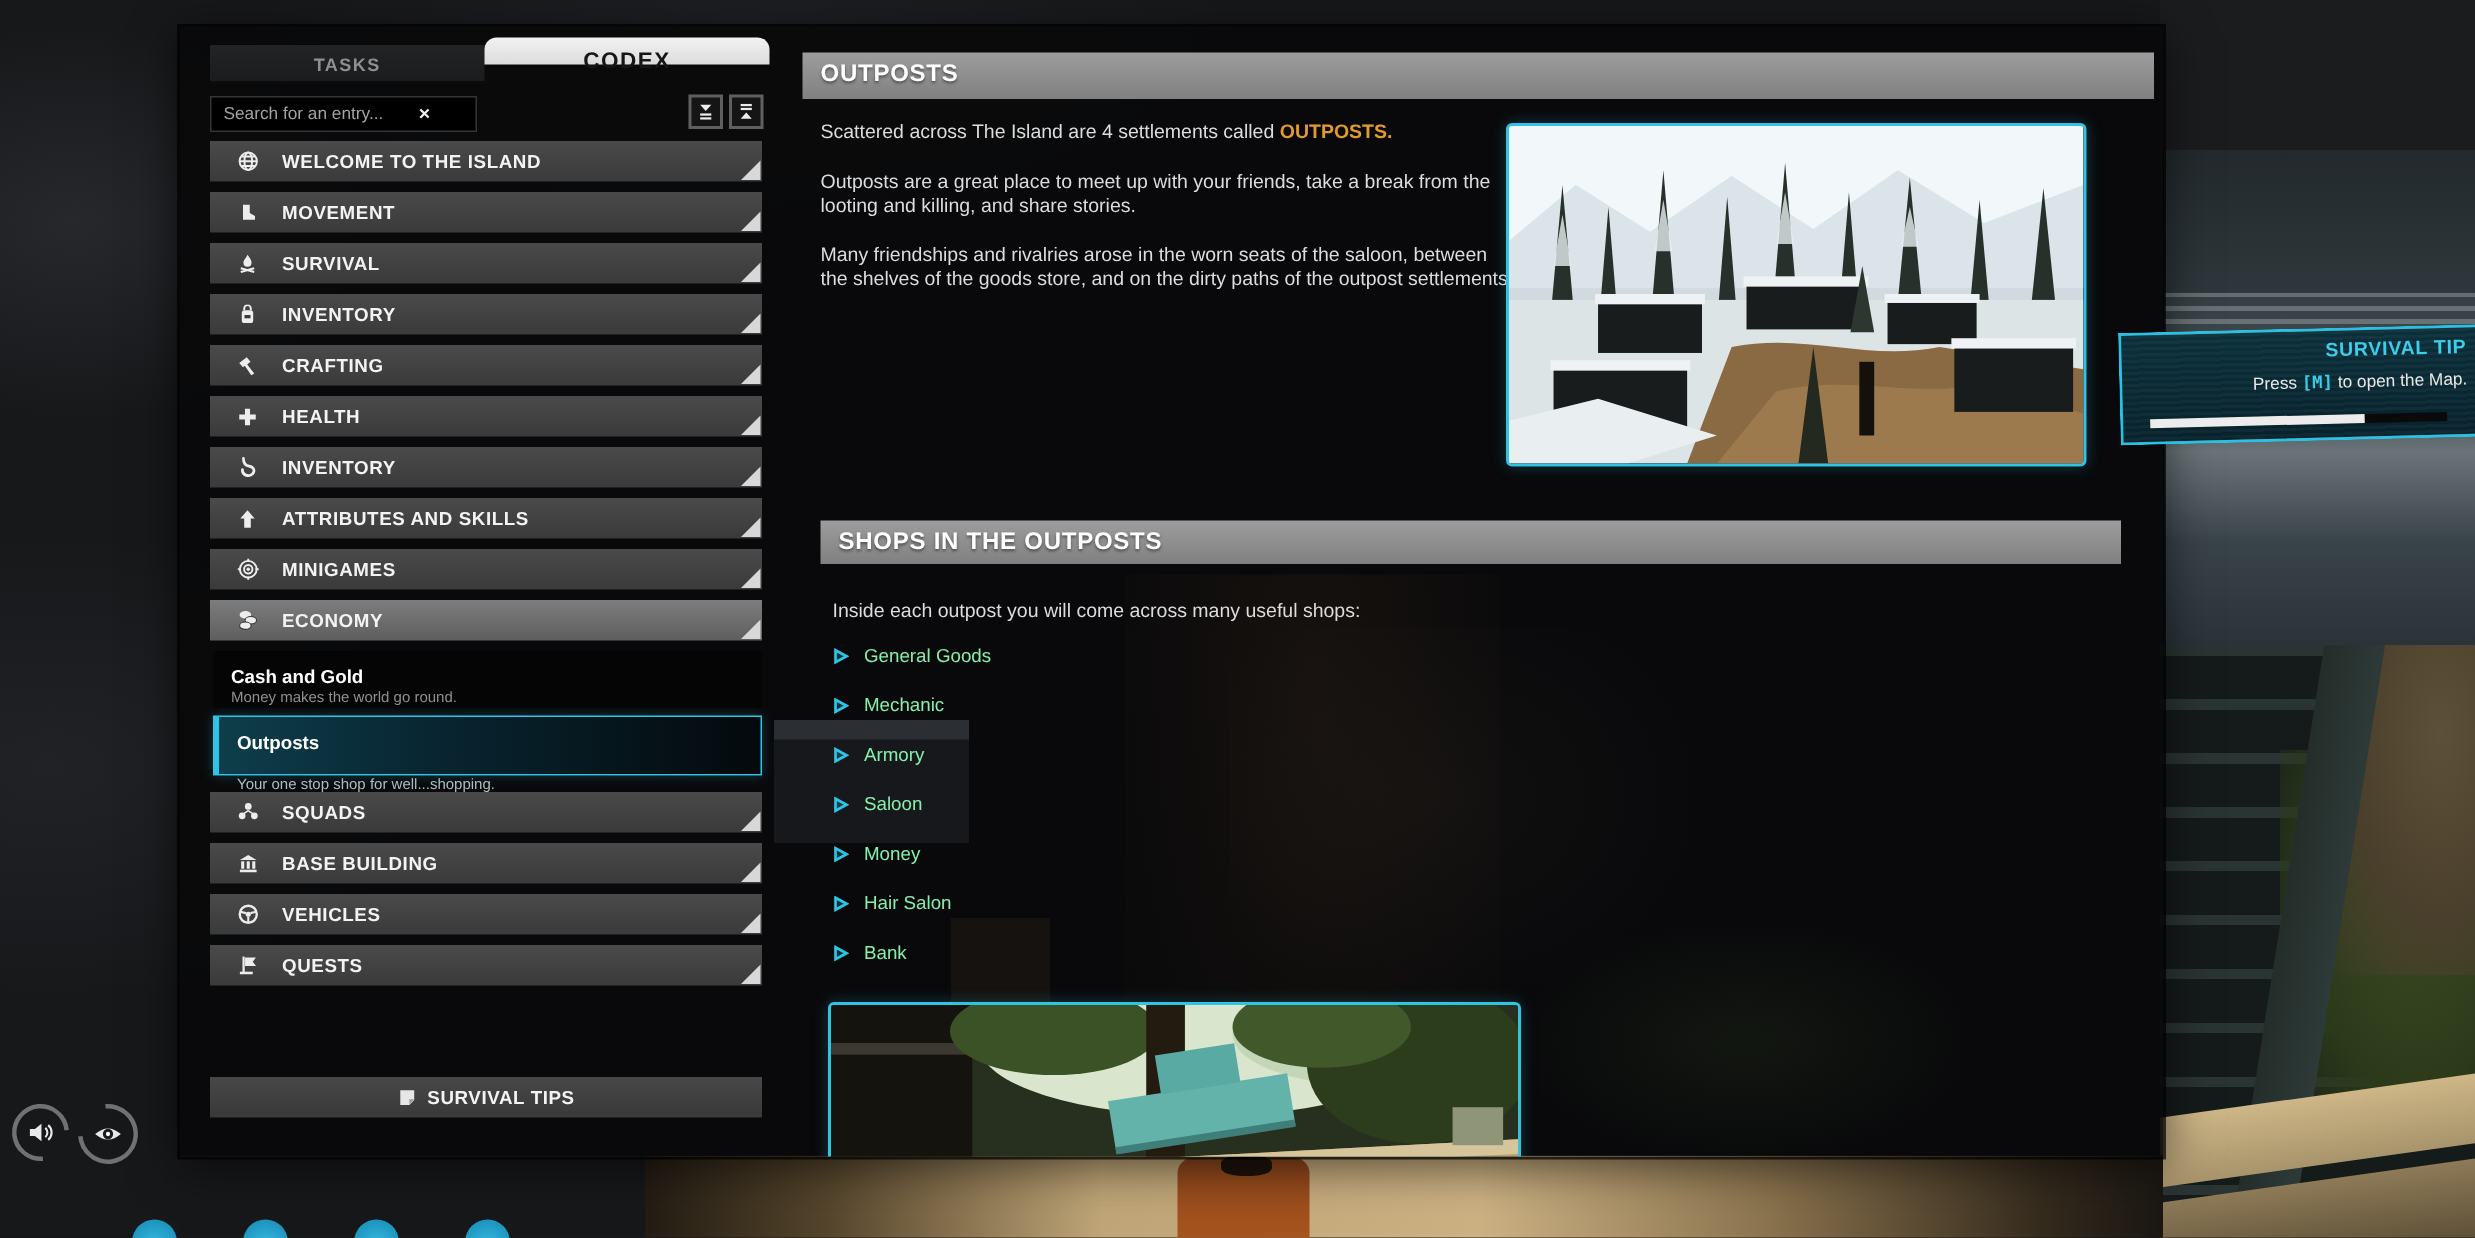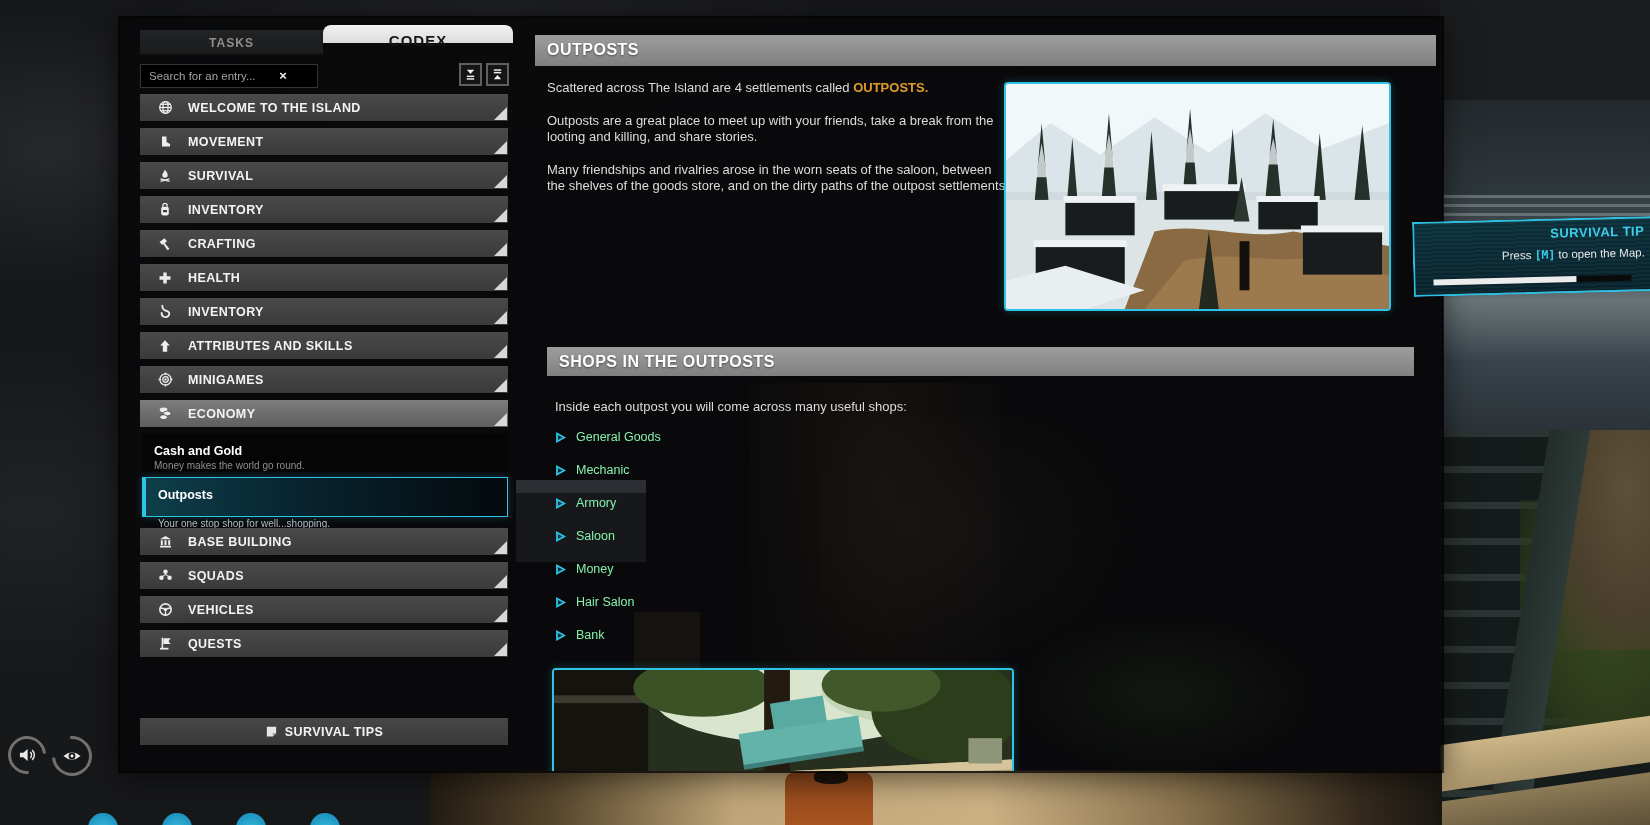--- a/index.html
+++ b/index.html
@@ -297,43 +297,43 @@
         <div class="sub-desc">Money makes the world go round.</div>
       </div>
       <div class="sub-item active">
         <div class="sub-title">Outposts</div>
         <div class="sub-desc">Your one stop shop for well...shopping.</div>
       </div>
       <div class="cat-row">
         <span class="cat-icon">
           <svg width="15" height="15" viewBox="0 0 14 14">
             <g fill="#ededed">
+              <circle cx="7" cy="3.4" r="2.1"></circle>
+              <circle cx="3.2" cy="9.2" r="2.1"></circle>
+              <circle cx="10.8" cy="9.2" r="2.1"></circle>
+              <path d="M7 6 L4 8 M7 6 L10 8" stroke="#ededed" stroke-width="1"></path>
+            </g>
+          </svg>
+        </span>
+        <span class="cat-label">SQUADS</span>
+        <span class="fold"></span>
+      </div>
+      <div class="cat-row">
+        <span class="cat-icon">
+          <svg width="15" height="15" viewBox="0 0 14 14">
+            <g fill="#ededed">
               <path d="M1.8 5 L7 1.8 L12.2 5 Z"></path>
               <rect x="2.6" y="5.8" width="1.9" height="4.6"></rect>
               <rect x="6.05" y="5.8" width="1.9" height="4.6"></rect>
               <rect x="9.5" y="5.8" width="1.9" height="4.6"></rect>
               <rect x="1.8" y="11" width="10.4" height="1.6"></rect>
             </g>
           </svg>
         </span>
         <span class="cat-label">BASE BUILDING</span>
-        <span class="fold"></span>
-      </div>
-      <div class="cat-row">
-        <span class="cat-icon">
-          <svg width="15" height="15" viewBox="0 0 14 14">
-            <g fill="#ededed">
-              <circle cx="7" cy="3.4" r="2.1"></circle>
-              <circle cx="3.2" cy="9.2" r="2.1"></circle>
-              <circle cx="10.8" cy="9.2" r="2.1"></circle>
-              <path d="M7 6 L4 8 M7 6 L10 8" stroke="#ededed" stroke-width="1"></path>
-            </g>
-          </svg>
-        </span>
-        <span class="cat-label">SQUADS</span>
         <span class="fold"></span>
       </div>
       <div class="cat-row">
         <span class="cat-icon">
           <svg width="15" height="15" viewBox="0 0 14 14">
             <circle cx="7" cy="7" r="5.3" fill="none" stroke="#ededed" stroke-width="1.5"></circle>
             <circle cx="7" cy="7" r="1.6" fill="#ededed"></circle>
             <path d="M7 8.6 V12.3 M5.6 6.3 L1.9 5.4 M8.4 6.3 L12.1 5.4" stroke="#ededed" stroke-width="1.3"></path>
           </svg>
         </span>

